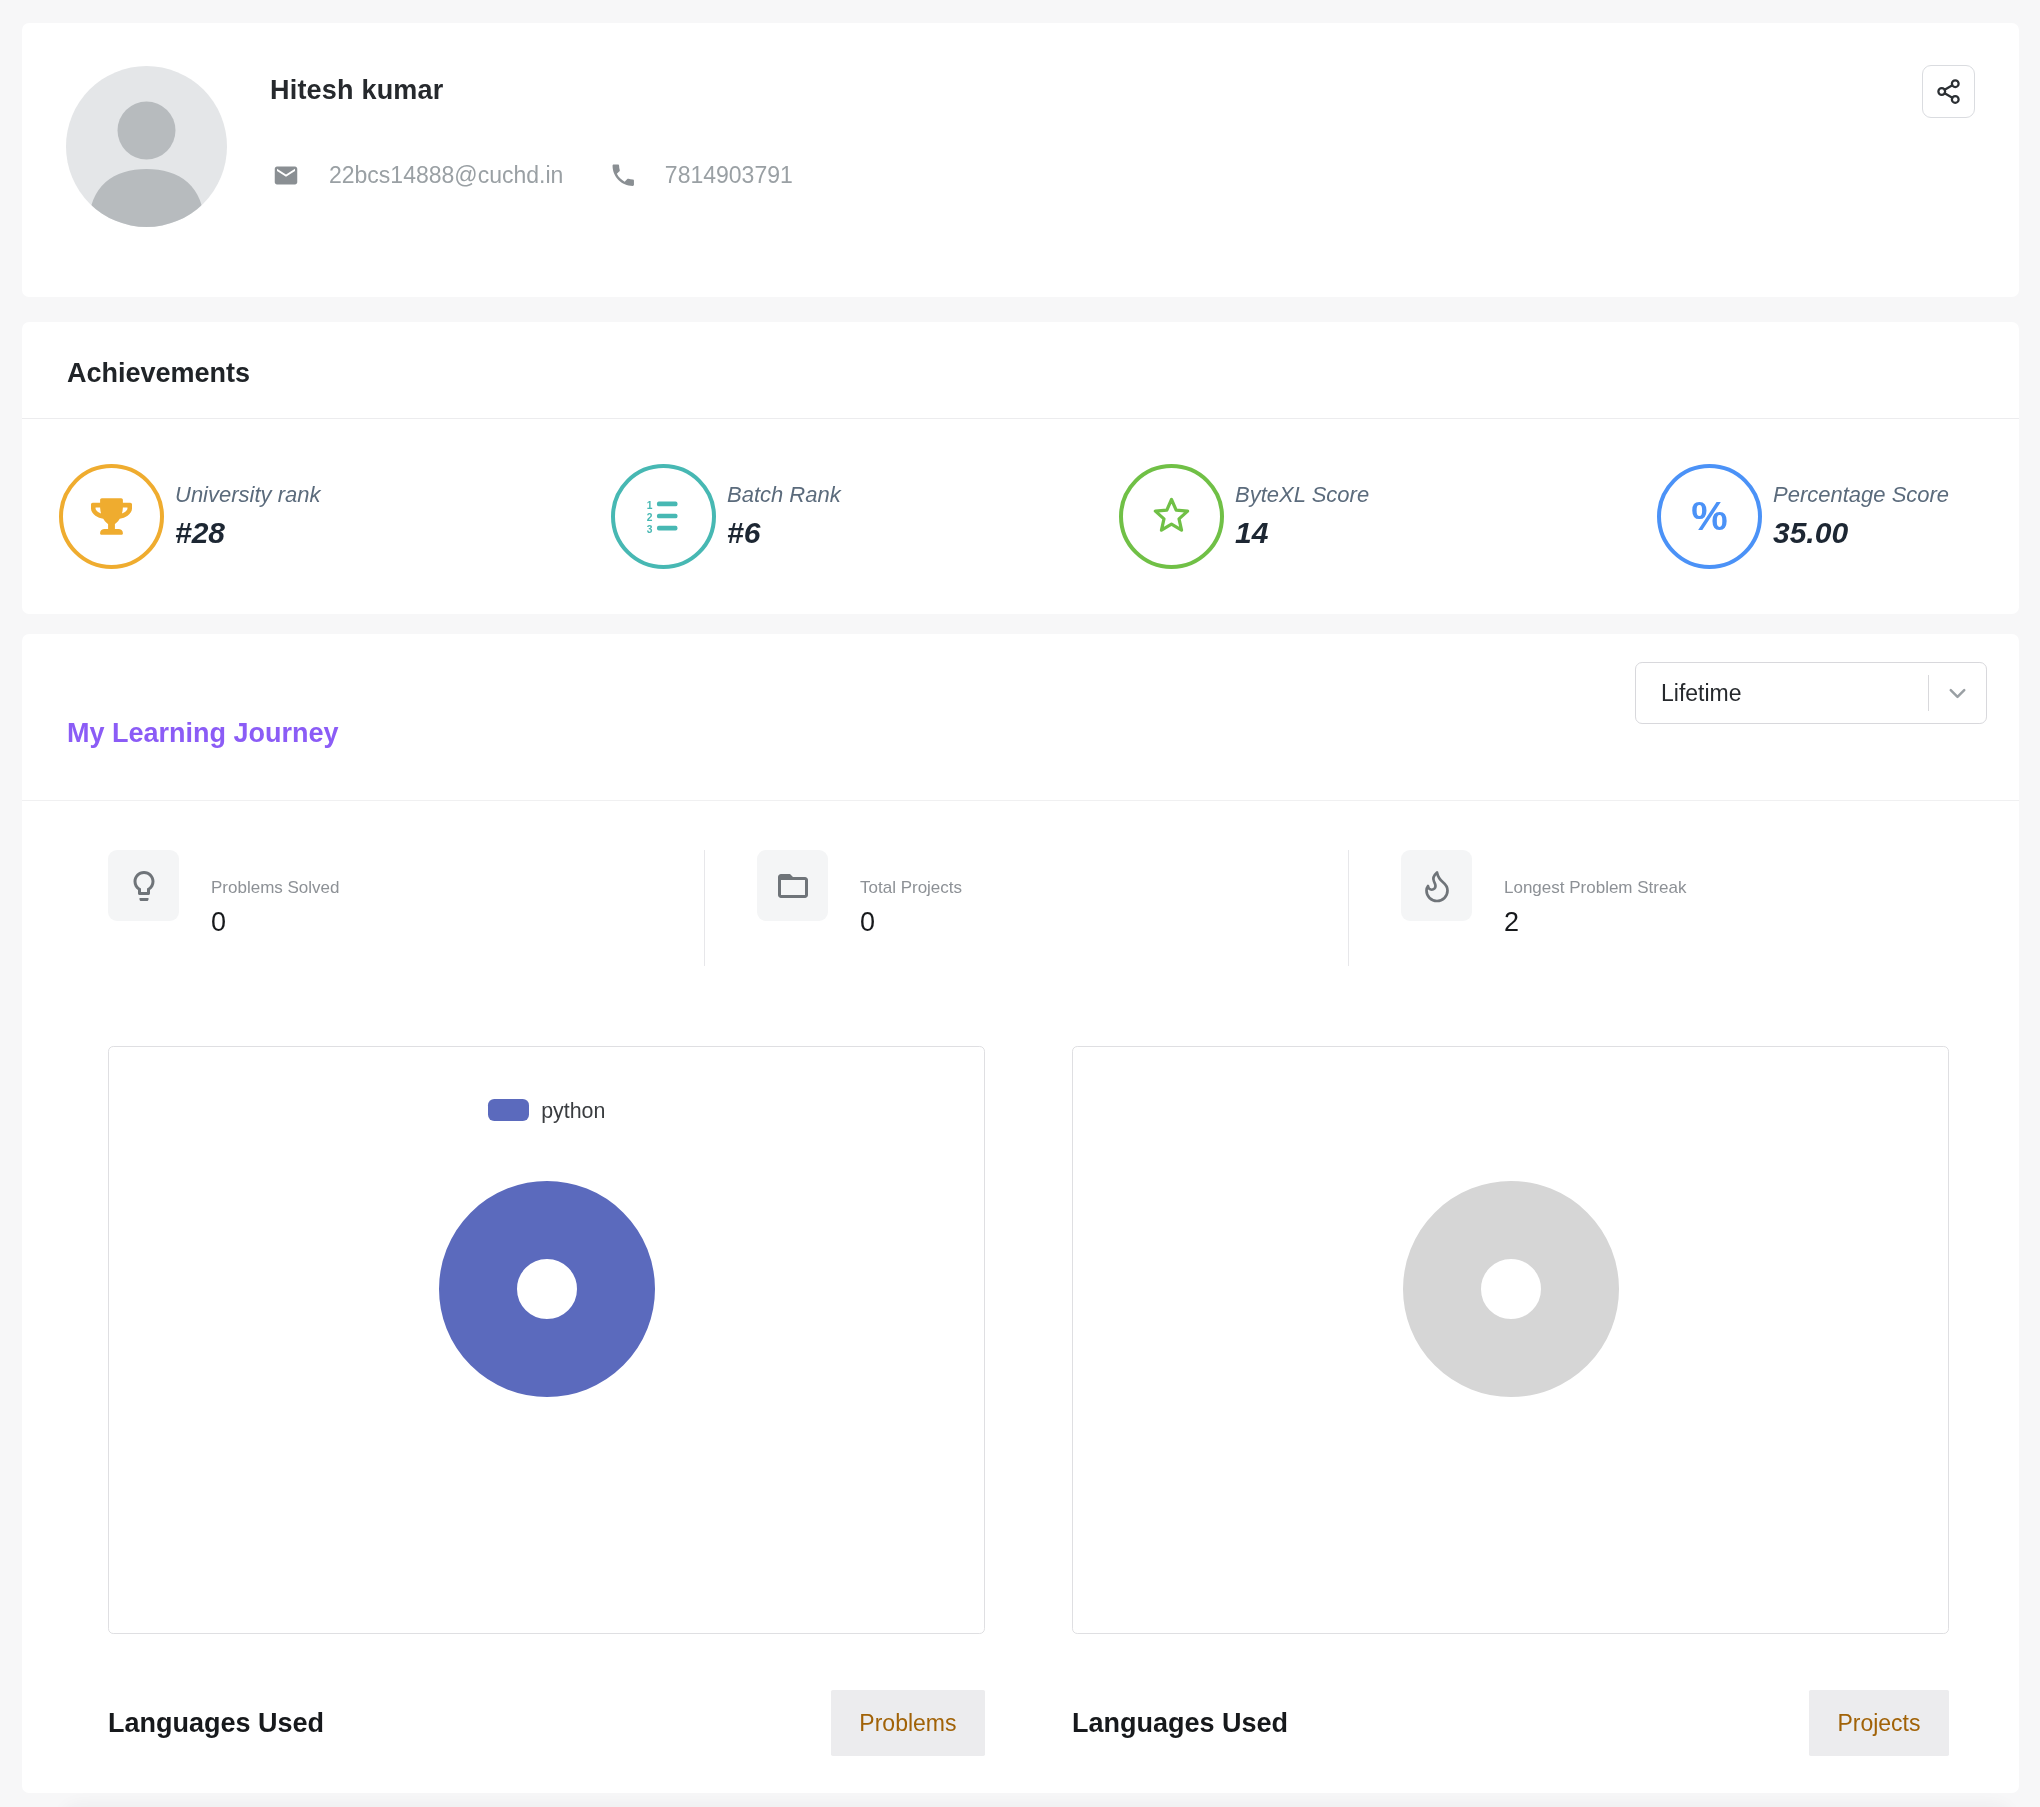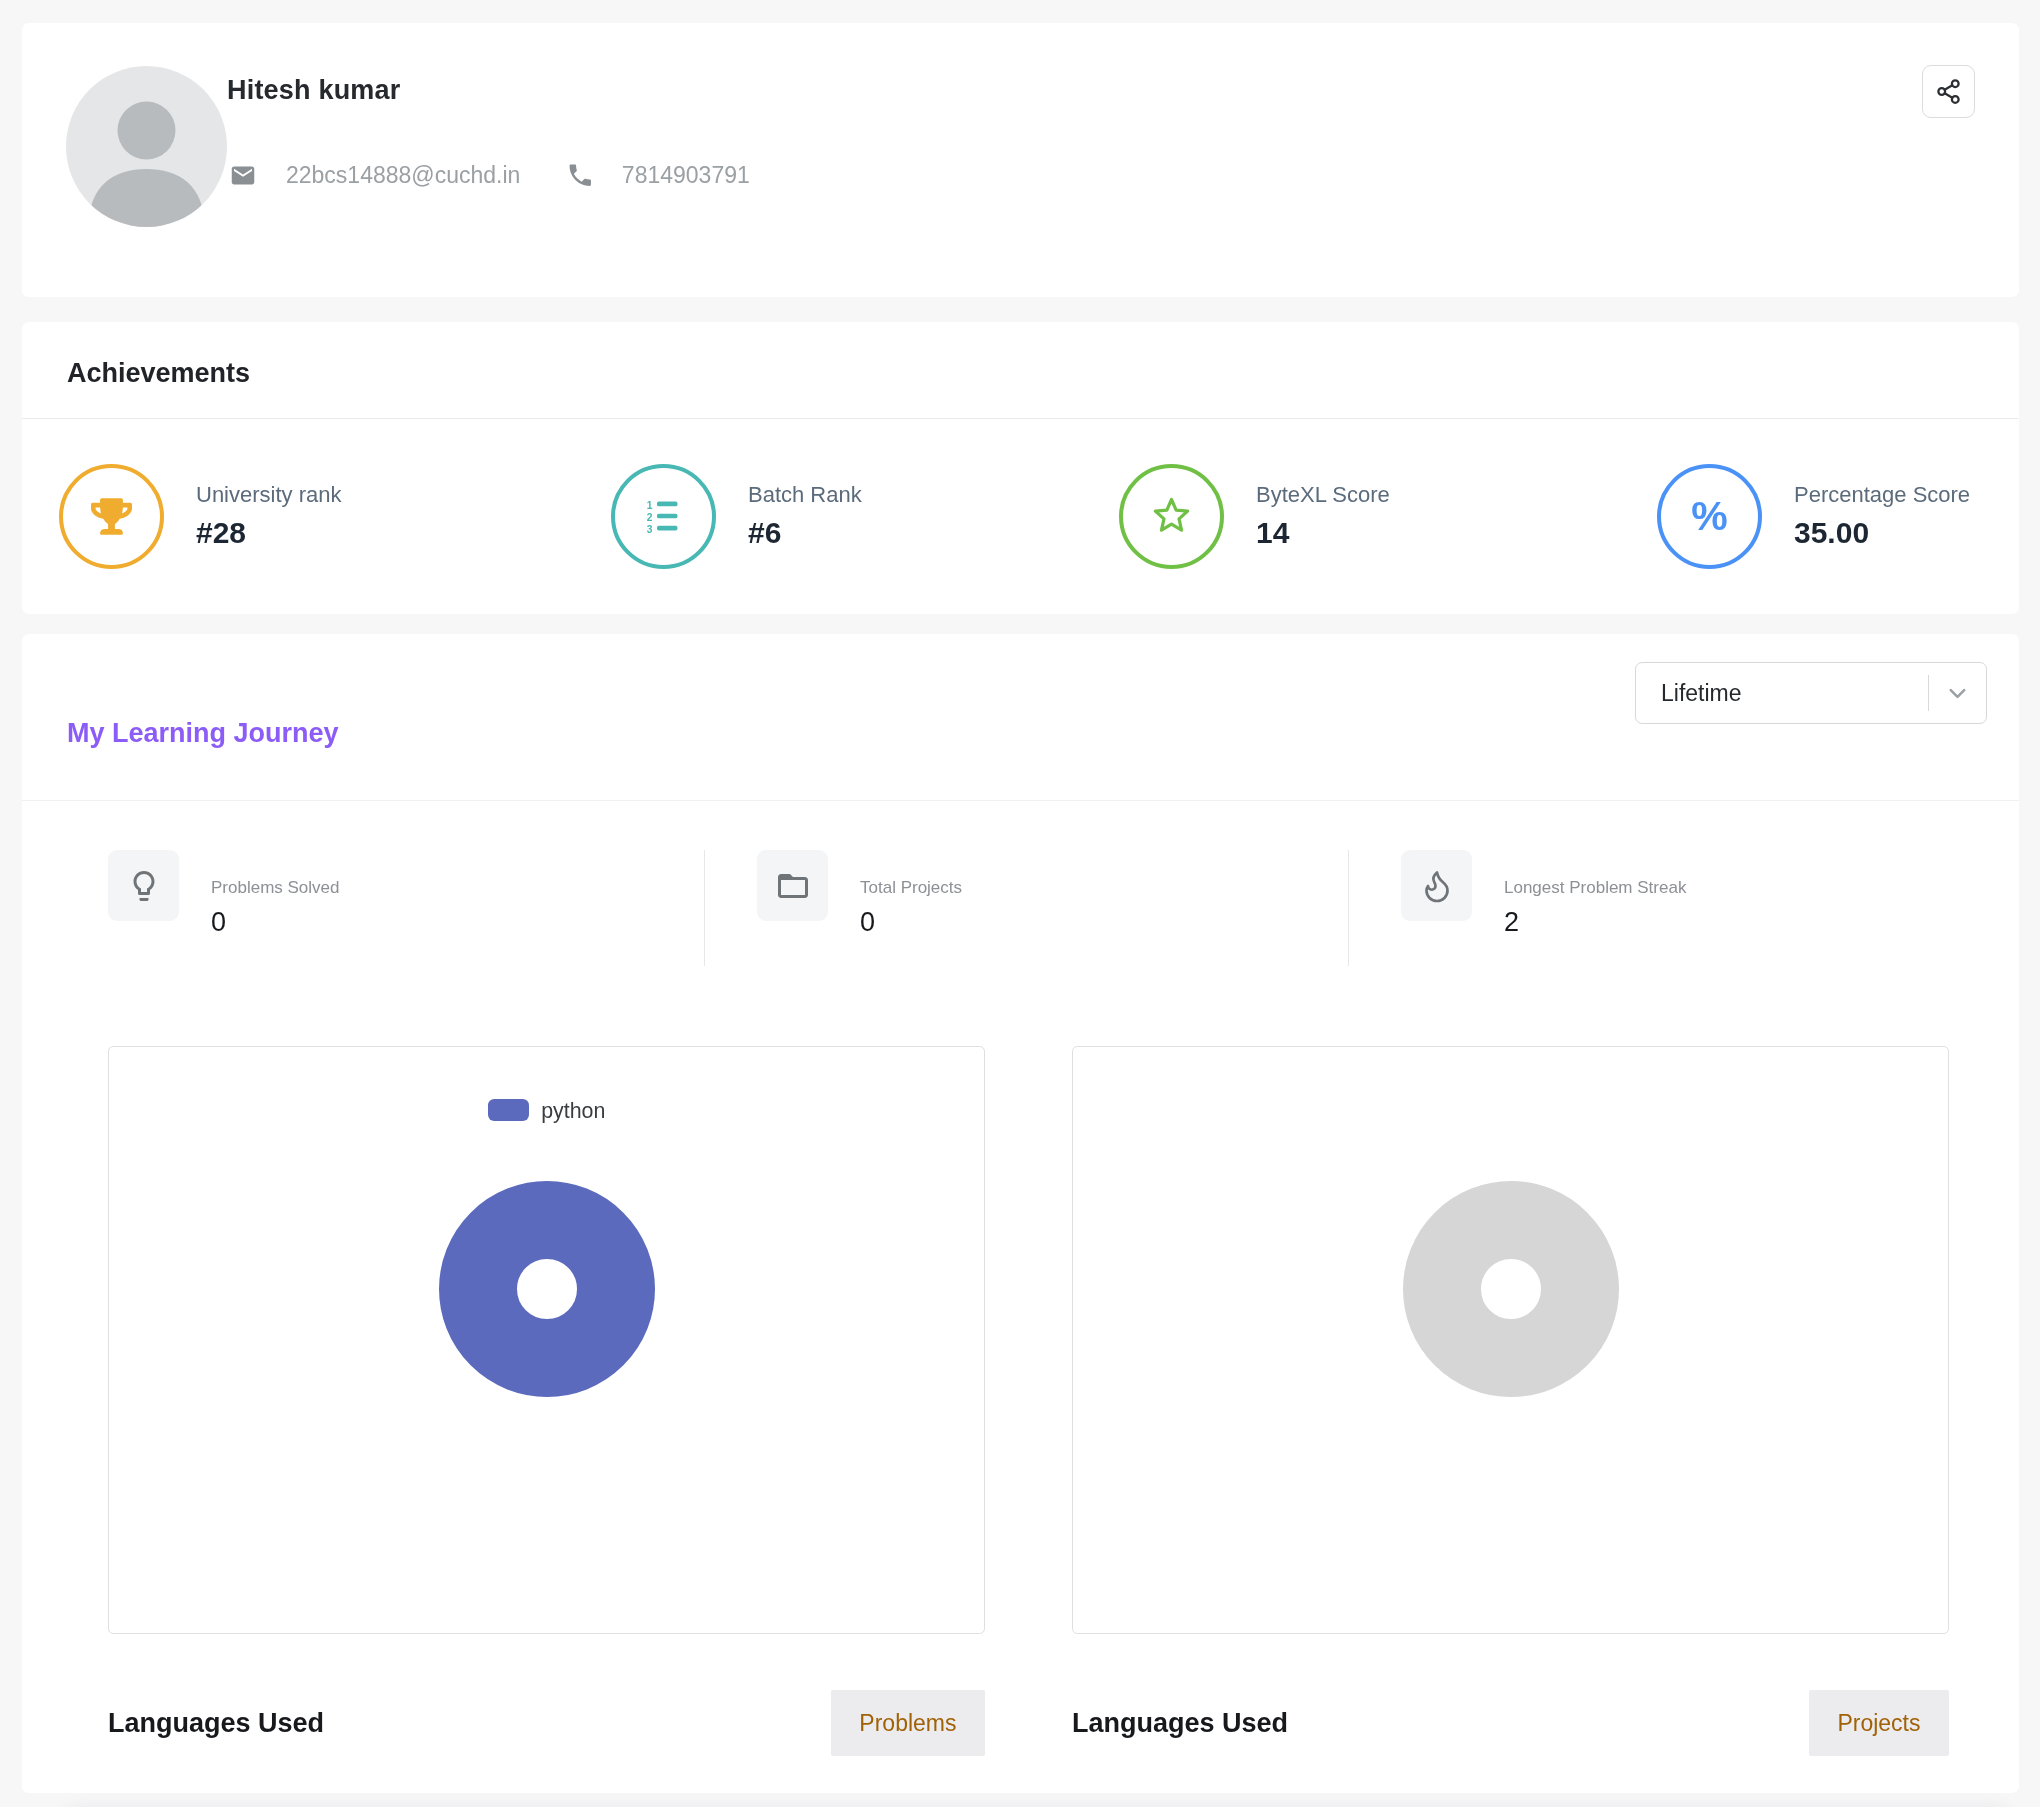--- a/index.html
+++ b/index.html
@@ -4,35 +4,35 @@
 <style>
   * { box-sizing: border-box; margin: 0; padding: 0; }
   html,body { background:#f7f7f8; }
   body { font-family:"Liberation Sans", sans-serif; color:#222; }
   .page { position:relative; width:2041px; height:1807px; overflow:hidden; background:#f7f7f8; }
   .card { background:#fff; border-radius:7.1px; }
 
   
   .profile-card { position:relative; margin:23px 22px 0; height:274px; padding:43px 44px; display:flex; }
   .avatar { width:161px; height:161px; border-radius:50%; background:#e4e6e8; overflow:hidden; flex:none; }
-  .profile-info { padding-top:9px; }
+  .profile-info { margin-left:43px; padding-top:9px; }
   .profile-name { font-size:27px; font-weight:600; color:#26292d; letter-spacing:0.2px; }
   .contact-row { display:flex; align-items:center; margin-top:55px; }
   .contact-row .mail-ic { width:32px; height:27px; }
   .contact-text { font-size:23px; color:#9aa0a4; margin-left:27px; }
   .contact-row .phone-ic { width:28.5px; height:28.5px; margin-left:46px; }
   .share-btn { position:absolute; top:42px; right:44px; width:53px; height:53px; border:0.9px solid #dadce0; border-radius:9px; background:#fff; display:flex; align-items:center; justify-content:center; cursor:pointer; }
 
   
   .ach-card { margin:25px 22px 0; }
   .ach-header { padding:36px 0 28.5px 45px; font-size:27px; font-weight:600; color:#202428; border-bottom:0.9px solid #ececee; }
   .ach-row { display:grid; grid-template-columns:552px 508px 538px auto; padding:45px 0 45px 37px; }
   .ach-item { display:flex; align-items:center; }
   .ach-circle { width:105px; height:105px; border-radius:50%; border:4.5px solid; display:flex; align-items:center; justify-content:center; flex:none; }
-  .ach-texts { margin-left:32px; }
+  .ach-texts { margin-left:11px;font-style:italic; }
   .ach-label { font-size:22px; color:#5b6b7c; }
   .ach-value { font-size:30px; font-weight:700; color:#1d2733; margin-top:7.1px; }
   .bc-orange { border-color:#efac2f; }
   .bc-teal   { border-color:#47b8b3; }
   .bc-green  { border-color:#70c046; }
   .bc-blue   { border-color:#4b92f7; }
   .percent-glyph { font-size:41px; font-weight:600; color:#4b92f7; }
 
   
   .learn-card { margin:20.5px 22px 0; padding-bottom:37px; }

